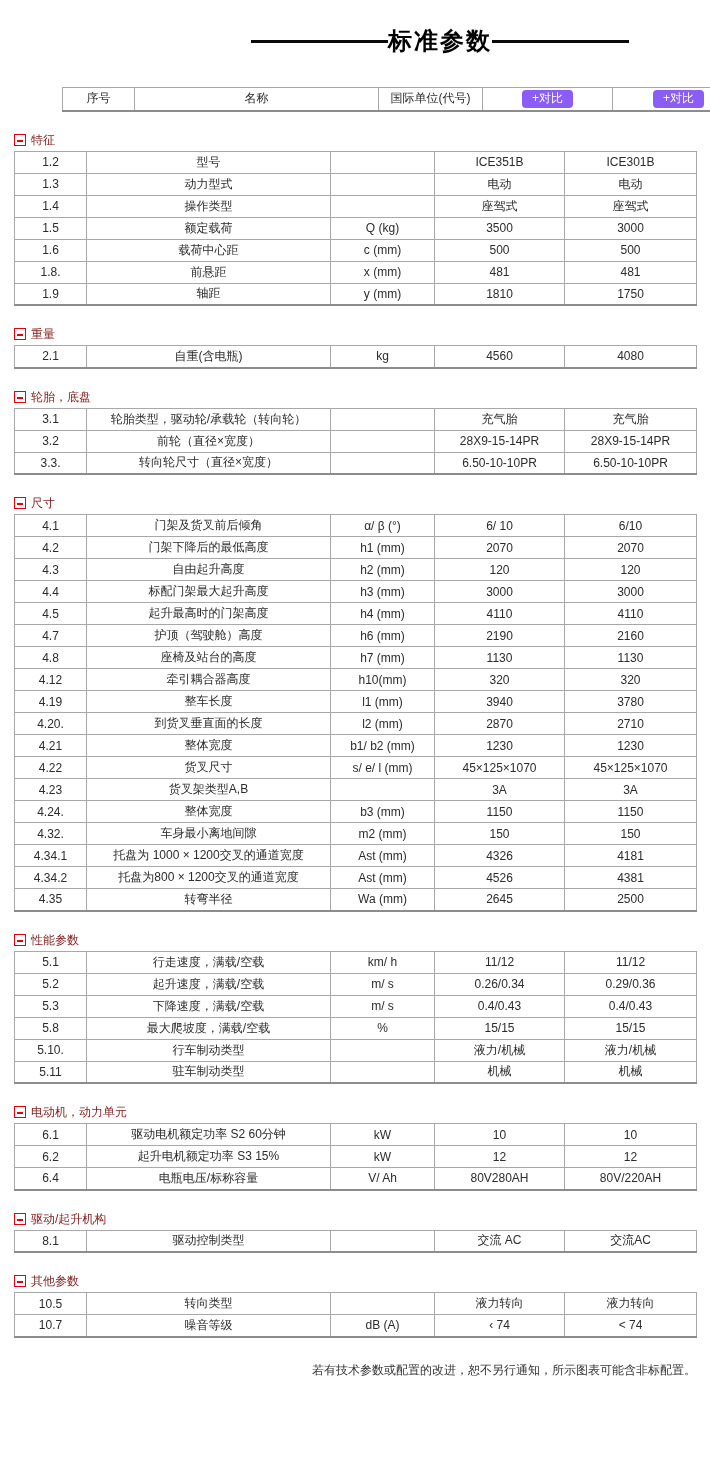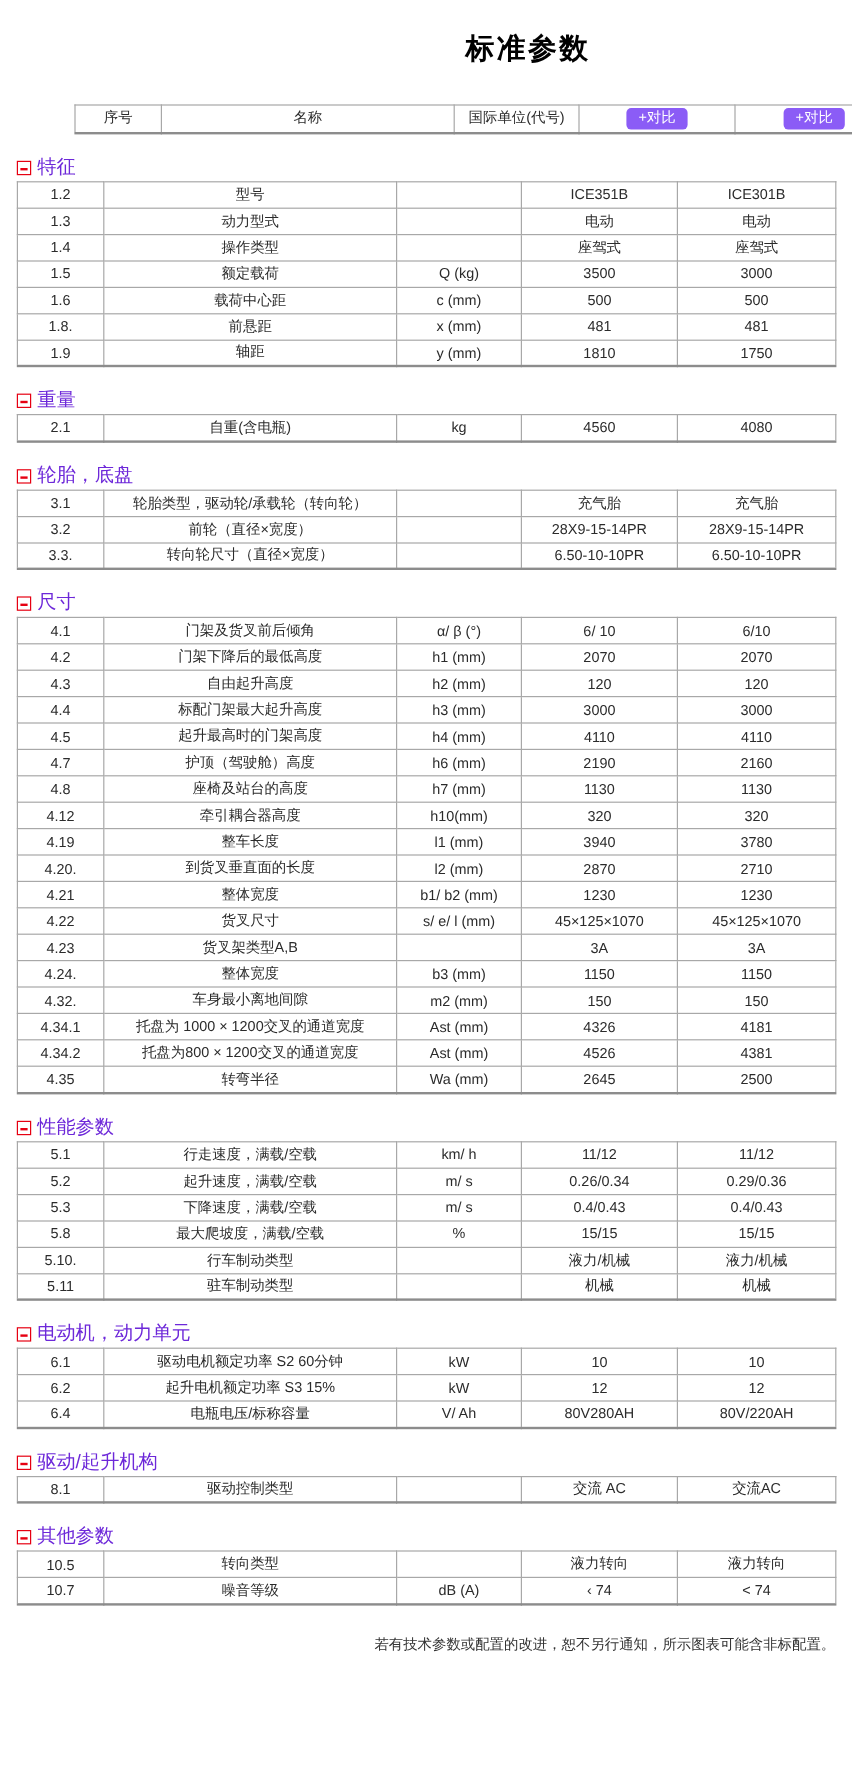--- a/index.html
+++ b/index.html
@@ -12,21 +12,20 @@
   .page { width: 710px; padding: 0 14px 40px 14px; }
 
   
   .title-row {
     margin: 26px 0 0 214px;   
     width: 424px;
     height: 30px;
     display: flex;
     align-items: center;
     justify-content: center;
-    flex-direction: column;
   }
   .title-row h1 {
     margin: 0;
     font-size: 24px;
     font-weight: bold;
     color: #000;
     letter-spacing: 2px;
     line-height: 30px;
     white-space: nowrap;
   }
@@ -85,22 +84,22 @@
     flex: 0 0 auto;
   }
   .collapse::after {
     content: "";
     position: absolute;
     left: 2px; right: 2px; top: 5px;
     height: 2px;
     background: #e60012;
   }
   .sec-title {
-    font-size: 16px;
-    color: #6d28d9;
+    font-size: 12px;
+    color: #7f1d1d;
     line-height: 14px;
     white-space: nowrap;
   }
 
   
   .footer {
     margin: 24px 0 0 156px;  
     text-align: right;
     font-size: 12px;
     color: #333333;

